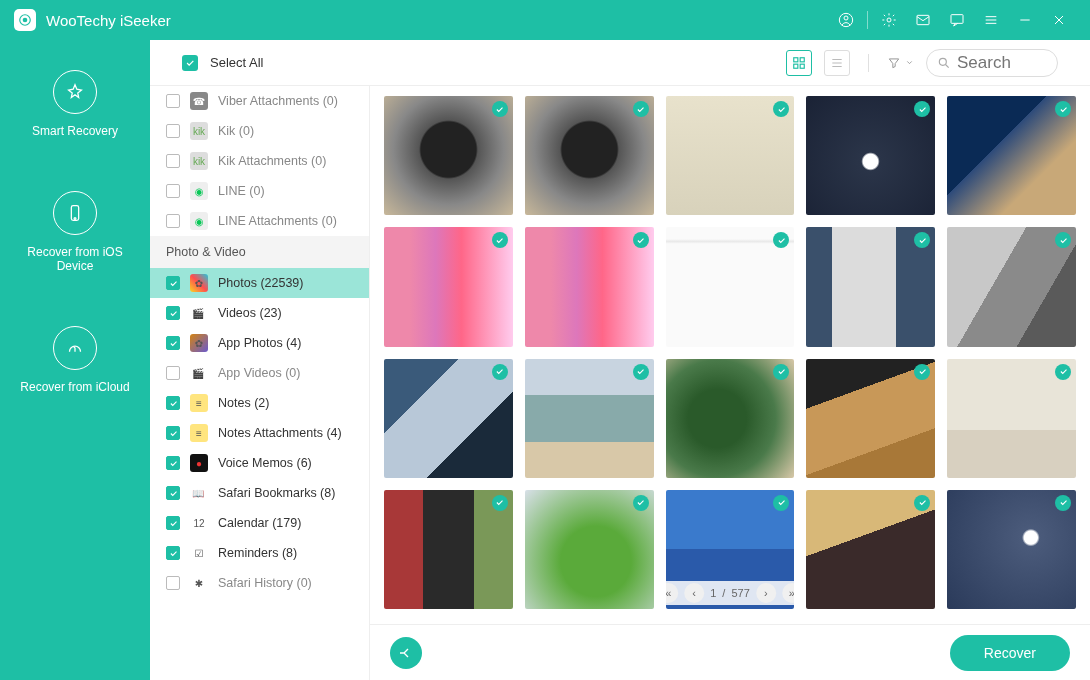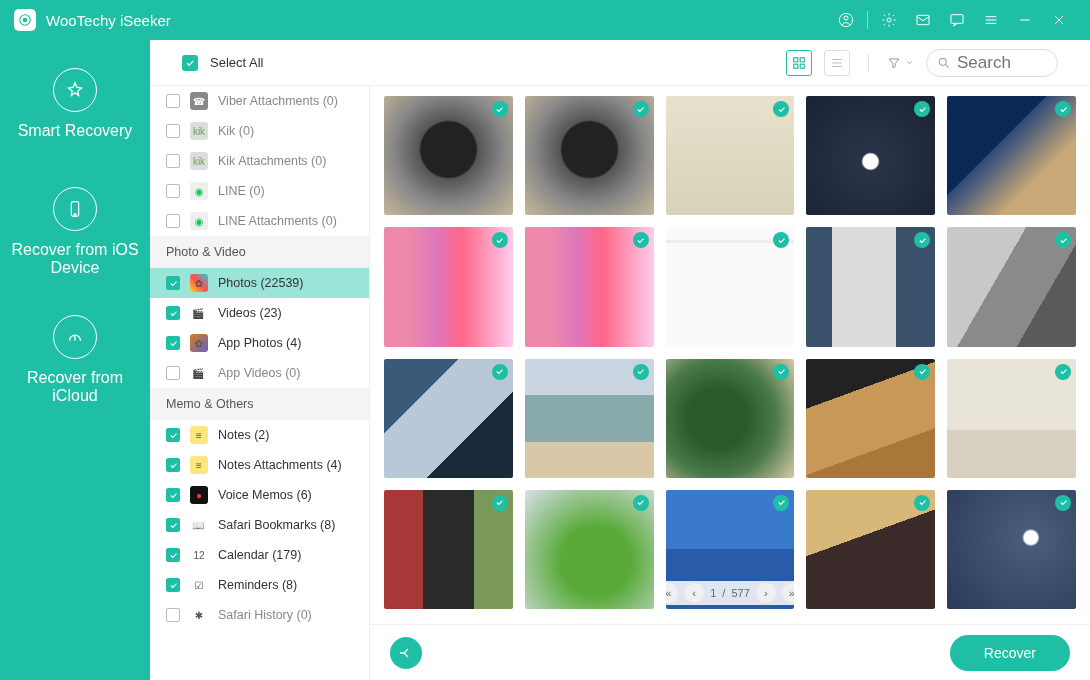--- a/index.html
+++ b/index.html
@@ -9,21 +9,21 @@
 .title-bar .logo { width: 22px; height: 22px; border-radius: 5px; background: #fff; display: flex; align-items: center; justify-content: center; margin-right: 10px; }
 .title-bar .logo svg { width: 14px; height: 14px; }
 .title-bar .title { font-size: 15px; flex: 1; }
 .title-bar .tb-icon { width: 34px; height: 40px; display: flex; align-items: center; justify-content: center; cursor: pointer; }
 .title-bar .tb-icon svg { width: 16px; height: 16px; stroke: #fff; fill: none; stroke-width: 1.5; }
 .title-bar .sep { width: 1px; height: 18px; background: rgba(255,255,255,.45); margin: 0 4px; }
 
 .main { display: flex; height: 640px; }
 
 .nav { width: 150px; background: #1EBFA5; display: flex; flex-direction: column; }
-.nav-item { height: 128px; display: flex; flex-direction: column; align-items: center; justify-content: center; color: #fff; font-size: 16px; text-align: center; cursor: pointer; gap: 10px; padding: 0 10px; }
+.nav-item { height: 128px; display: flex; flex-direction: column; align-items: center; justify-content: center; color: #fff; font-size: 12px; text-align: center; cursor: pointer; gap: 10px; padding: 0 10px; }
 .nav-item.active { background: #18AC94; }
 .nav-item .circle { width: 44px; height: 44px; border: 1.5px solid #fff; border-radius: 50%; display: flex; align-items: center; justify-content: center; }
 .nav-item svg { width: 22px; height: 22px; stroke: #fff; fill: none; stroke-width: 1.4; }
 
 .panel { flex: 1; display: flex; flex-direction: column; }
 
 .toolbar { height: 46px; display: flex; align-items: center; padding: 0 32px; gap: 12px; border-bottom: 1px solid #eee; }
 .toolbar .cb-all { width: 16px; height: 16px; background: #1EBFA5; border-radius: 3px; display: flex; align-items: center; justify-content: center; }
 .toolbar .cb-all svg { width: 10px; height: 10px; stroke: #fff; stroke-width: 3; fill: none; }
 .toolbar .lbl { font-size: 13px; color: #333; flex: 1; }
@@ -241,21 +241,20 @@
               </svg>
             </div>
             <div class="ico" style="background:linear-gradient(135deg,#d38312,#6a5acd);color:#555">✿</div>
             <div class="txt bold">App Photos (4)</div>
           </div>
           <div class="cat-item">
             <div class="cb "></div>
             <div class="ico" style="background:#fff;color:#555">🎬</div>
             <div class="txt ">App Videos (0)</div>
           </div>
-          <div class="cat-group">Memo &amp; Others</div>
           <div class="cat-item">
             <div class="cb ck">
               <svg viewBox="0 0 24 24">
                 <path d="M5 12l5 5L20 7"></path>
               </svg>
             </div>
             <div class="ico" style="background:#ffe57f;color:#555">≡</div>
             <div class="txt bold">Notes (2)</div>
           </div>
           <div class="cat-item">

